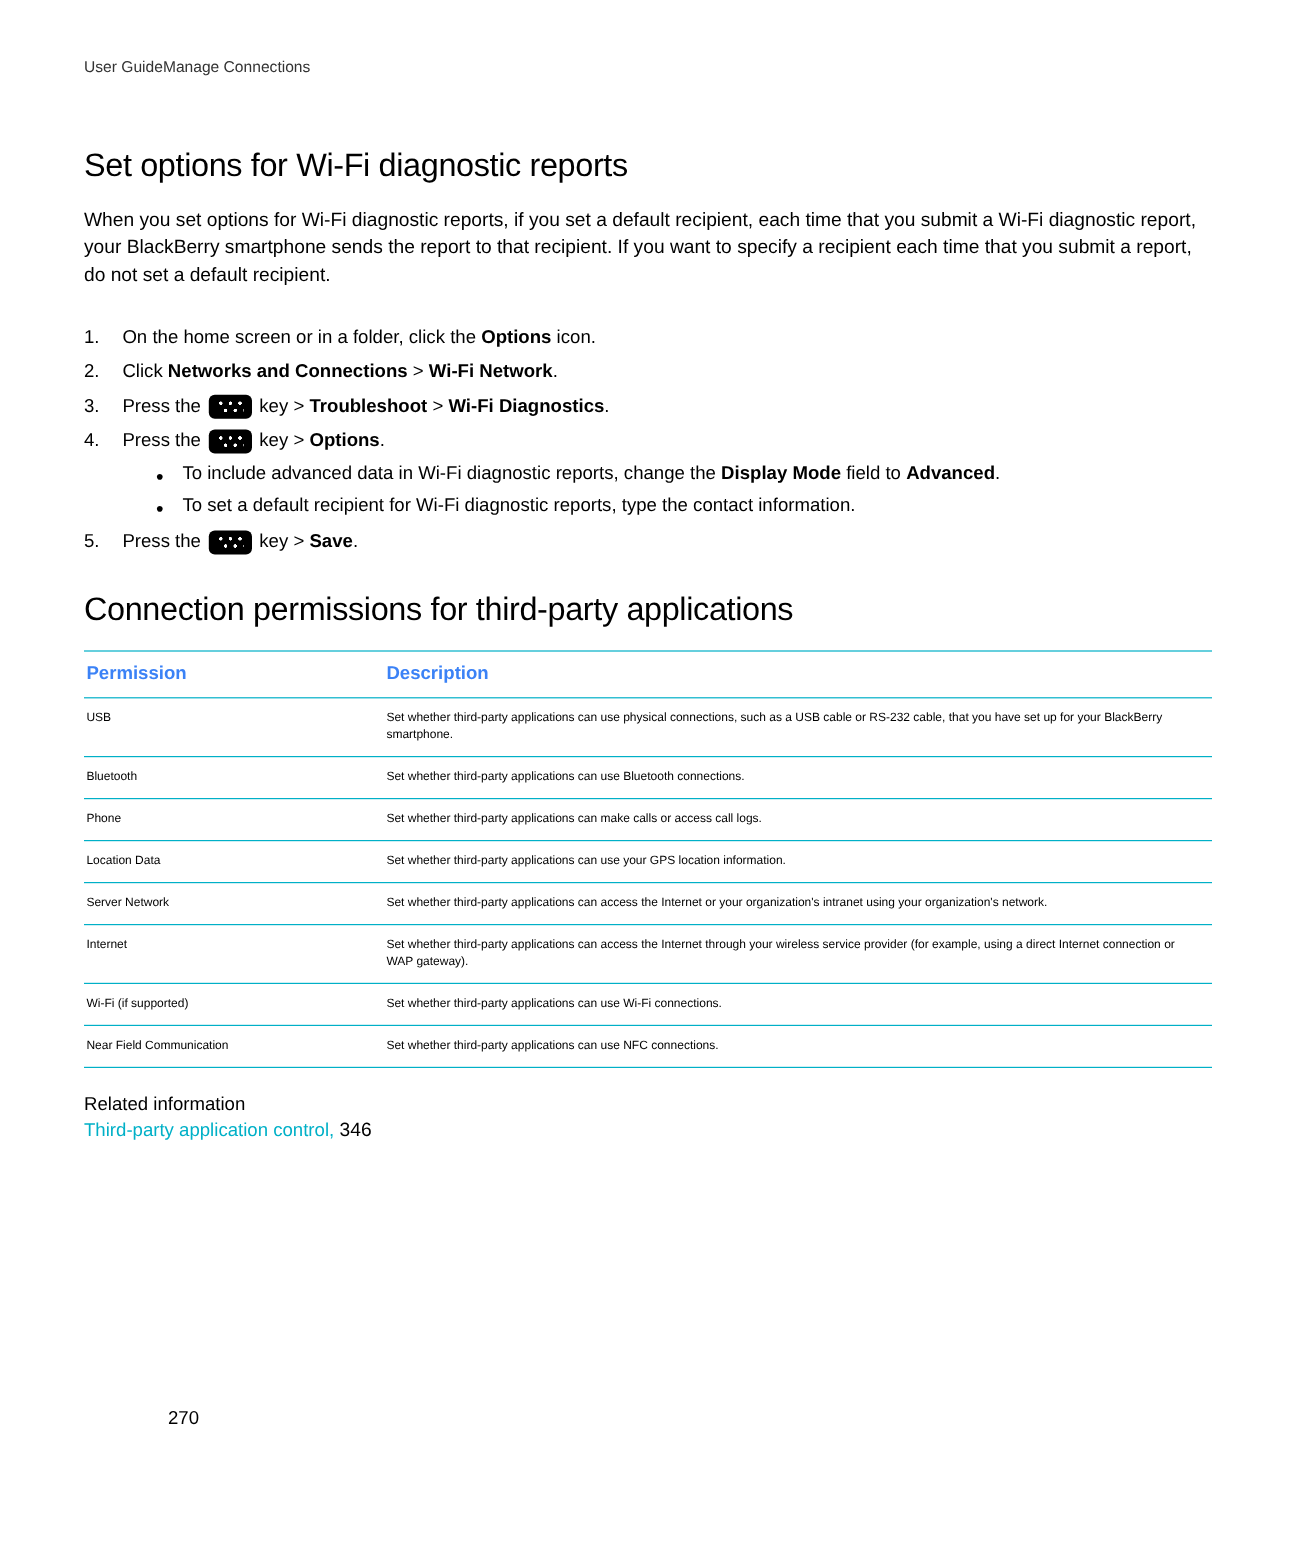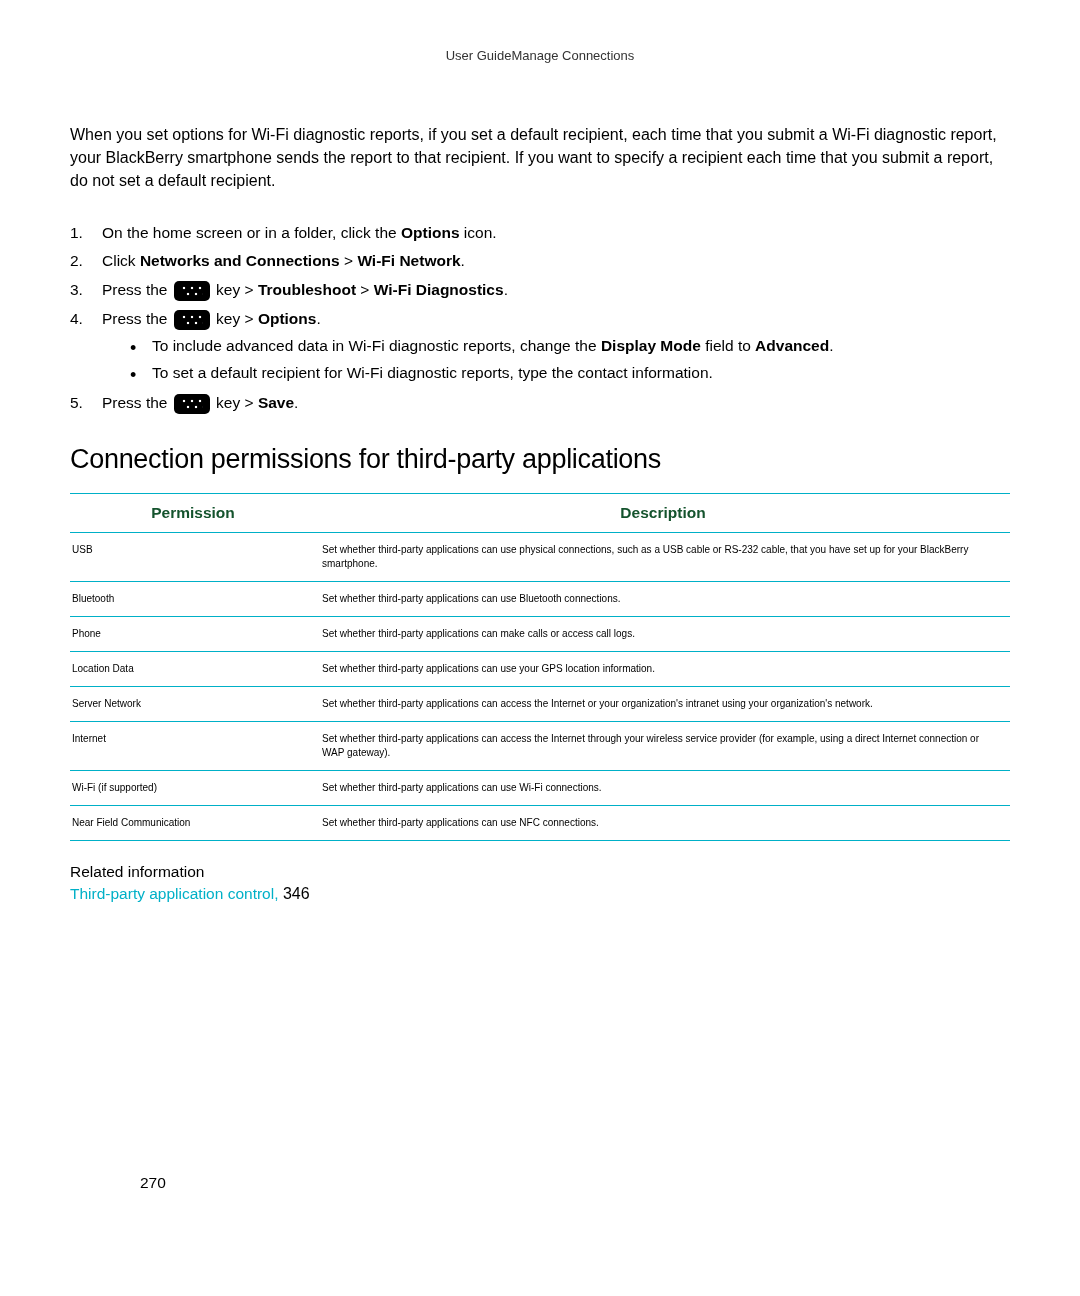--- a/index.html
+++ b/index.html
@@ -9,21 +9,21 @@
     }
     body {
       font-family: Arial, Helvetica, sans-serif;
       background: #fff;
       color: #000;
       width: 1080px;
       padding: 48px 70px 60px 70px;
     }
     .header-row {
       display: flex;
-      justify-content: center;
+      justify-content: flex-start;
       font-size: 13px;
       color: #333;
       margin-bottom: 60px;
     }
     h2.section-heading {
       font-size: 27px;
       font-weight: 400;
       margin-bottom: 18px;
       letter-spacing: -0.3px;
     }
@@ -100,22 +100,22 @@
       left: 0;
       font-size: 18px;
     }
     table.perm-table {
       width: 100%;
       border-collapse: collapse;
       margin-top: 4px;
       margin-bottom: 22px;
     }
     table.perm-table th {
-      text-align: center;
-      color: #14532d;
+      text-align: left;
+      color: #3b82f6;
       font-weight: bold;
       font-size: 15.5px;
       padding: 10px 6px 10px 2px;
       border-top: 1px solid #00b0c7;
       border-bottom: 1px solid #00b0c7;
     }
     table.perm-table td {
       font-size: 10px;
       line-height: 1.4;
       padding: 10px 6px 10px 2px;
@@ -149,20 +149,21 @@
 </head>
 <body>
 
 <div class="page-wrap">
 
   <div class="header-row">
     <span>User Guide</span>
     <span>Manage Connections</span>
   </div>
 
+  <h2 class="section-heading">Set options for Wi-Fi diagnostic reports</h2>
 
   <p class="body-text">When you set options for Wi-Fi diagnostic reports, if you set a default recipient, each time that you submit a Wi-Fi diagnostic report, your BlackBerry smartphone sends the report to that recipient. If you want to specify a recipient each time that you submit a report, do not set a default recipient.</p>
 
   <ol class="steps">
     <li>
       <span class="num">1.</span>
       <span class="content">
         <span>On the home screen or in a folder, click the </span><b>Options</b><span> icon.</span>
       </span>
     </li>

